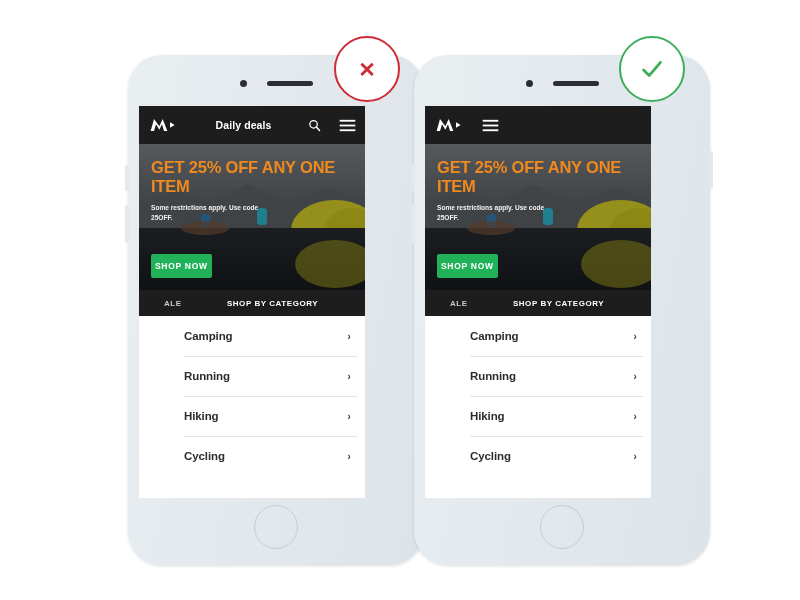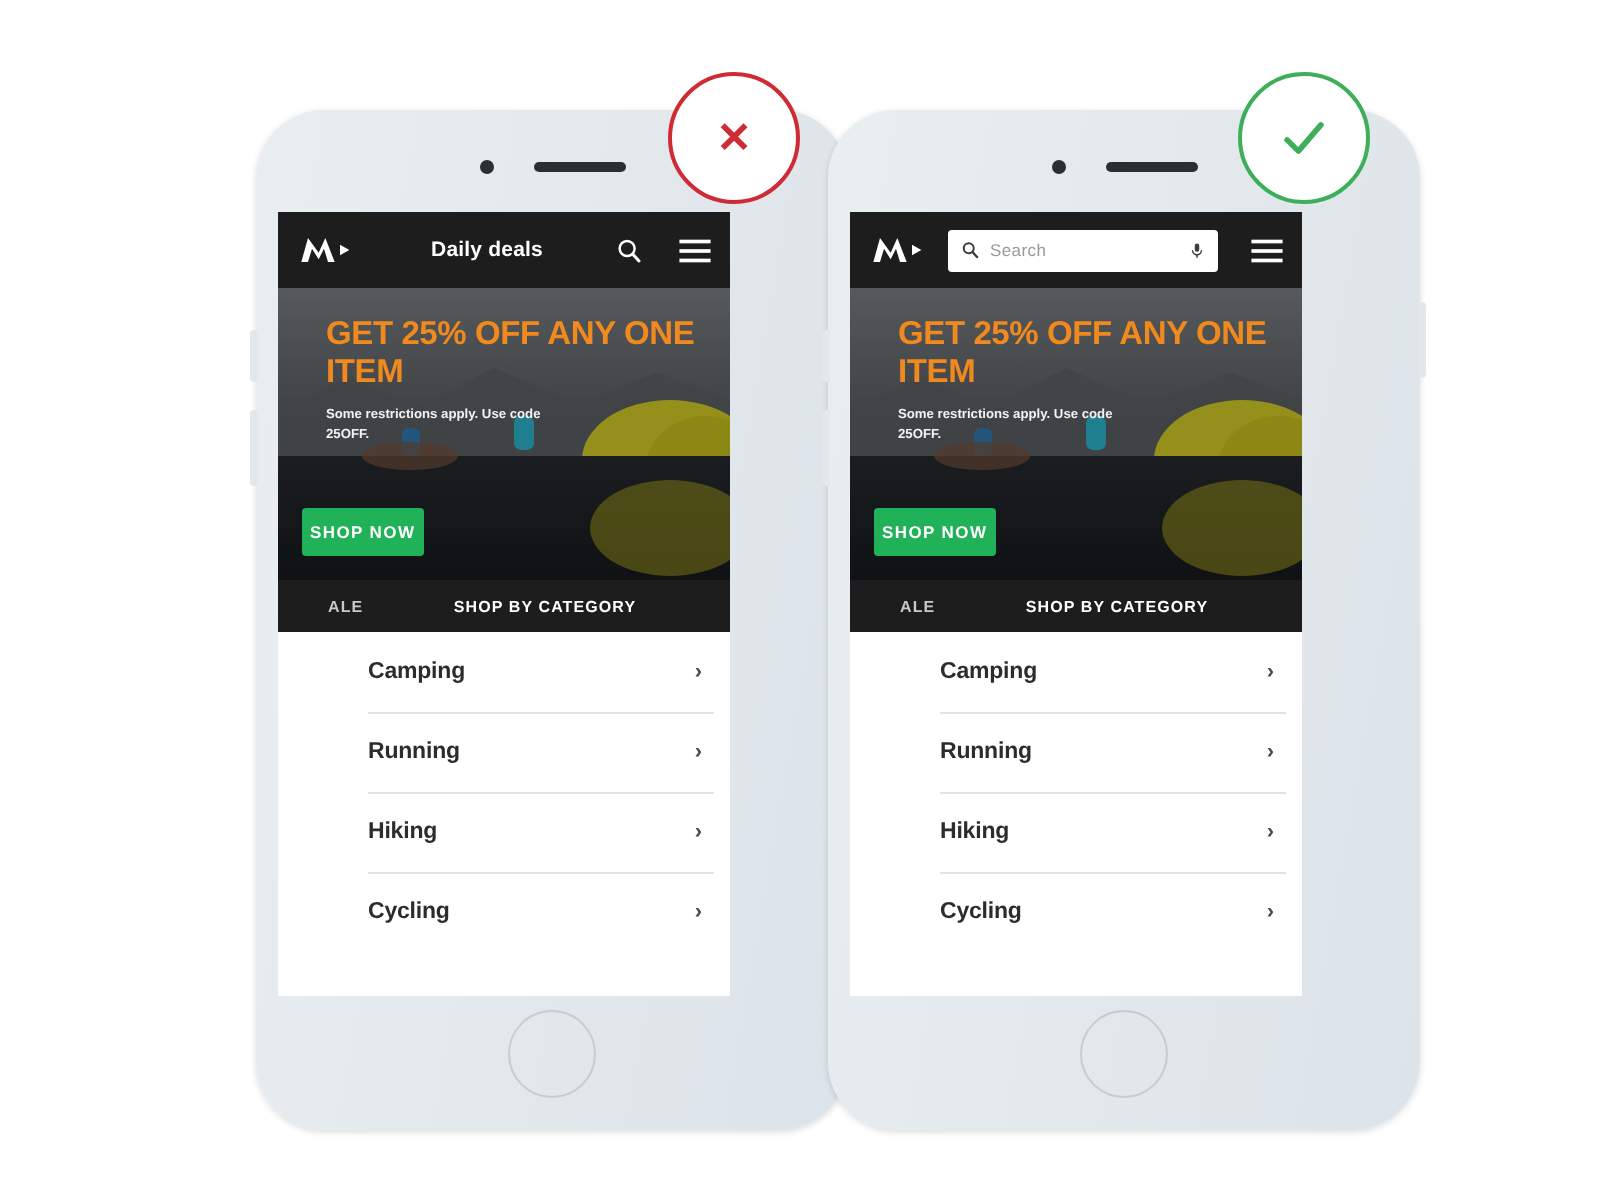--- a/index.html
+++ b/index.html
@@ -70,21 +70,21 @@
     min-width: 0;
   }
   .searchbox .ph {
     flex: 1; color: #9a9a9a; font-size: 8.5px; letter-spacing: .2px;
     white-space: nowrap; overflow: hidden;
   }
 
   
   .hero { position: relative; height: 146px; overflow: hidden; background: #2e3234; }
   .hero-art { position: absolute; inset: 0; }
-  .hero-copy { position: relative; padding: 14px 12px 0 24px; }
+  .hero-copy { position: relative; padding: 14px 12px 0 12px; }
   .hero-h1 {
     font-size: 16.5px; font-weight: bold; line-height: 1.13;
     letter-spacing: -.2px; text-transform: uppercase;
   }
   .hero-sub {
     margin-top: 8px; font-size: 6.6px; font-weight: bold; color: #f2f2f2;
     line-height: 1.45; max-width: 120px;
   }
   .shop-now {
     position: absolute; left: 12px; bottom: 12px;
@@ -248,32 +248,20 @@
     <div class="screen">
 
       <div class="nav">
         <span class="logo">
           <svg viewBox="0 0 48 28" width="32" height="20" aria-hidden="true">
             <path d="M4 23 L9 5 L17 16 L22 5 L29 23 L24 23 L21 13 L17 21 L12 13 L9 23 Z" fill="#ffffff"></path>
             <path d="M33 10 L40 14 L33 18 Z" fill="#ffffff"></path>
           </svg>
         </span>
 
-        <span class="searchbox">
-          <svg viewBox="0 0 24 24" width="10" height="10" aria-hidden="true">
-            <circle cx="10.5" cy="10" r="6" fill="none" stroke="#3c3c3c" stroke-width="2.4"></circle>
-            <line x1="15" y1="14.5" x2="20.5" y2="20.5" stroke="#3c3c3c" stroke-width="2.8" stroke-linecap="round"></line>
-          </svg>
-          <span class="ph">Search</span>
-          <svg viewBox="0 0 24 24" width="9" height="11" aria-hidden="true">
-            <rect x="9" y="2" width="6" height="11" rx="3" fill="#3c3c3c"></rect>
-            <path d="M6 11 a6 6 0 0 0 12 0" fill="none" stroke="#3c3c3c" stroke-width="2"></path>
-            <line x1="12" y1="17" x2="12" y2="21" stroke="#3c3c3c" stroke-width="2"></line>
-          </svg>
-        </span>
 
         <span class="icon-btn" style="margin-left:8px;">
           <svg viewBox="0 0 24 18" width="17" height="13" aria-hidden="true">
             <rect x="1" y="1" width="22" height="2.6" fill="#ffffff"></rect>
             <rect x="1" y="7.7" width="22" height="2.6" fill="#ffffff"></rect>
             <rect x="1" y="14.4" width="22" height="2.6" fill="#ffffff"></rect>
           </svg>
         </span>
       </div>
 

